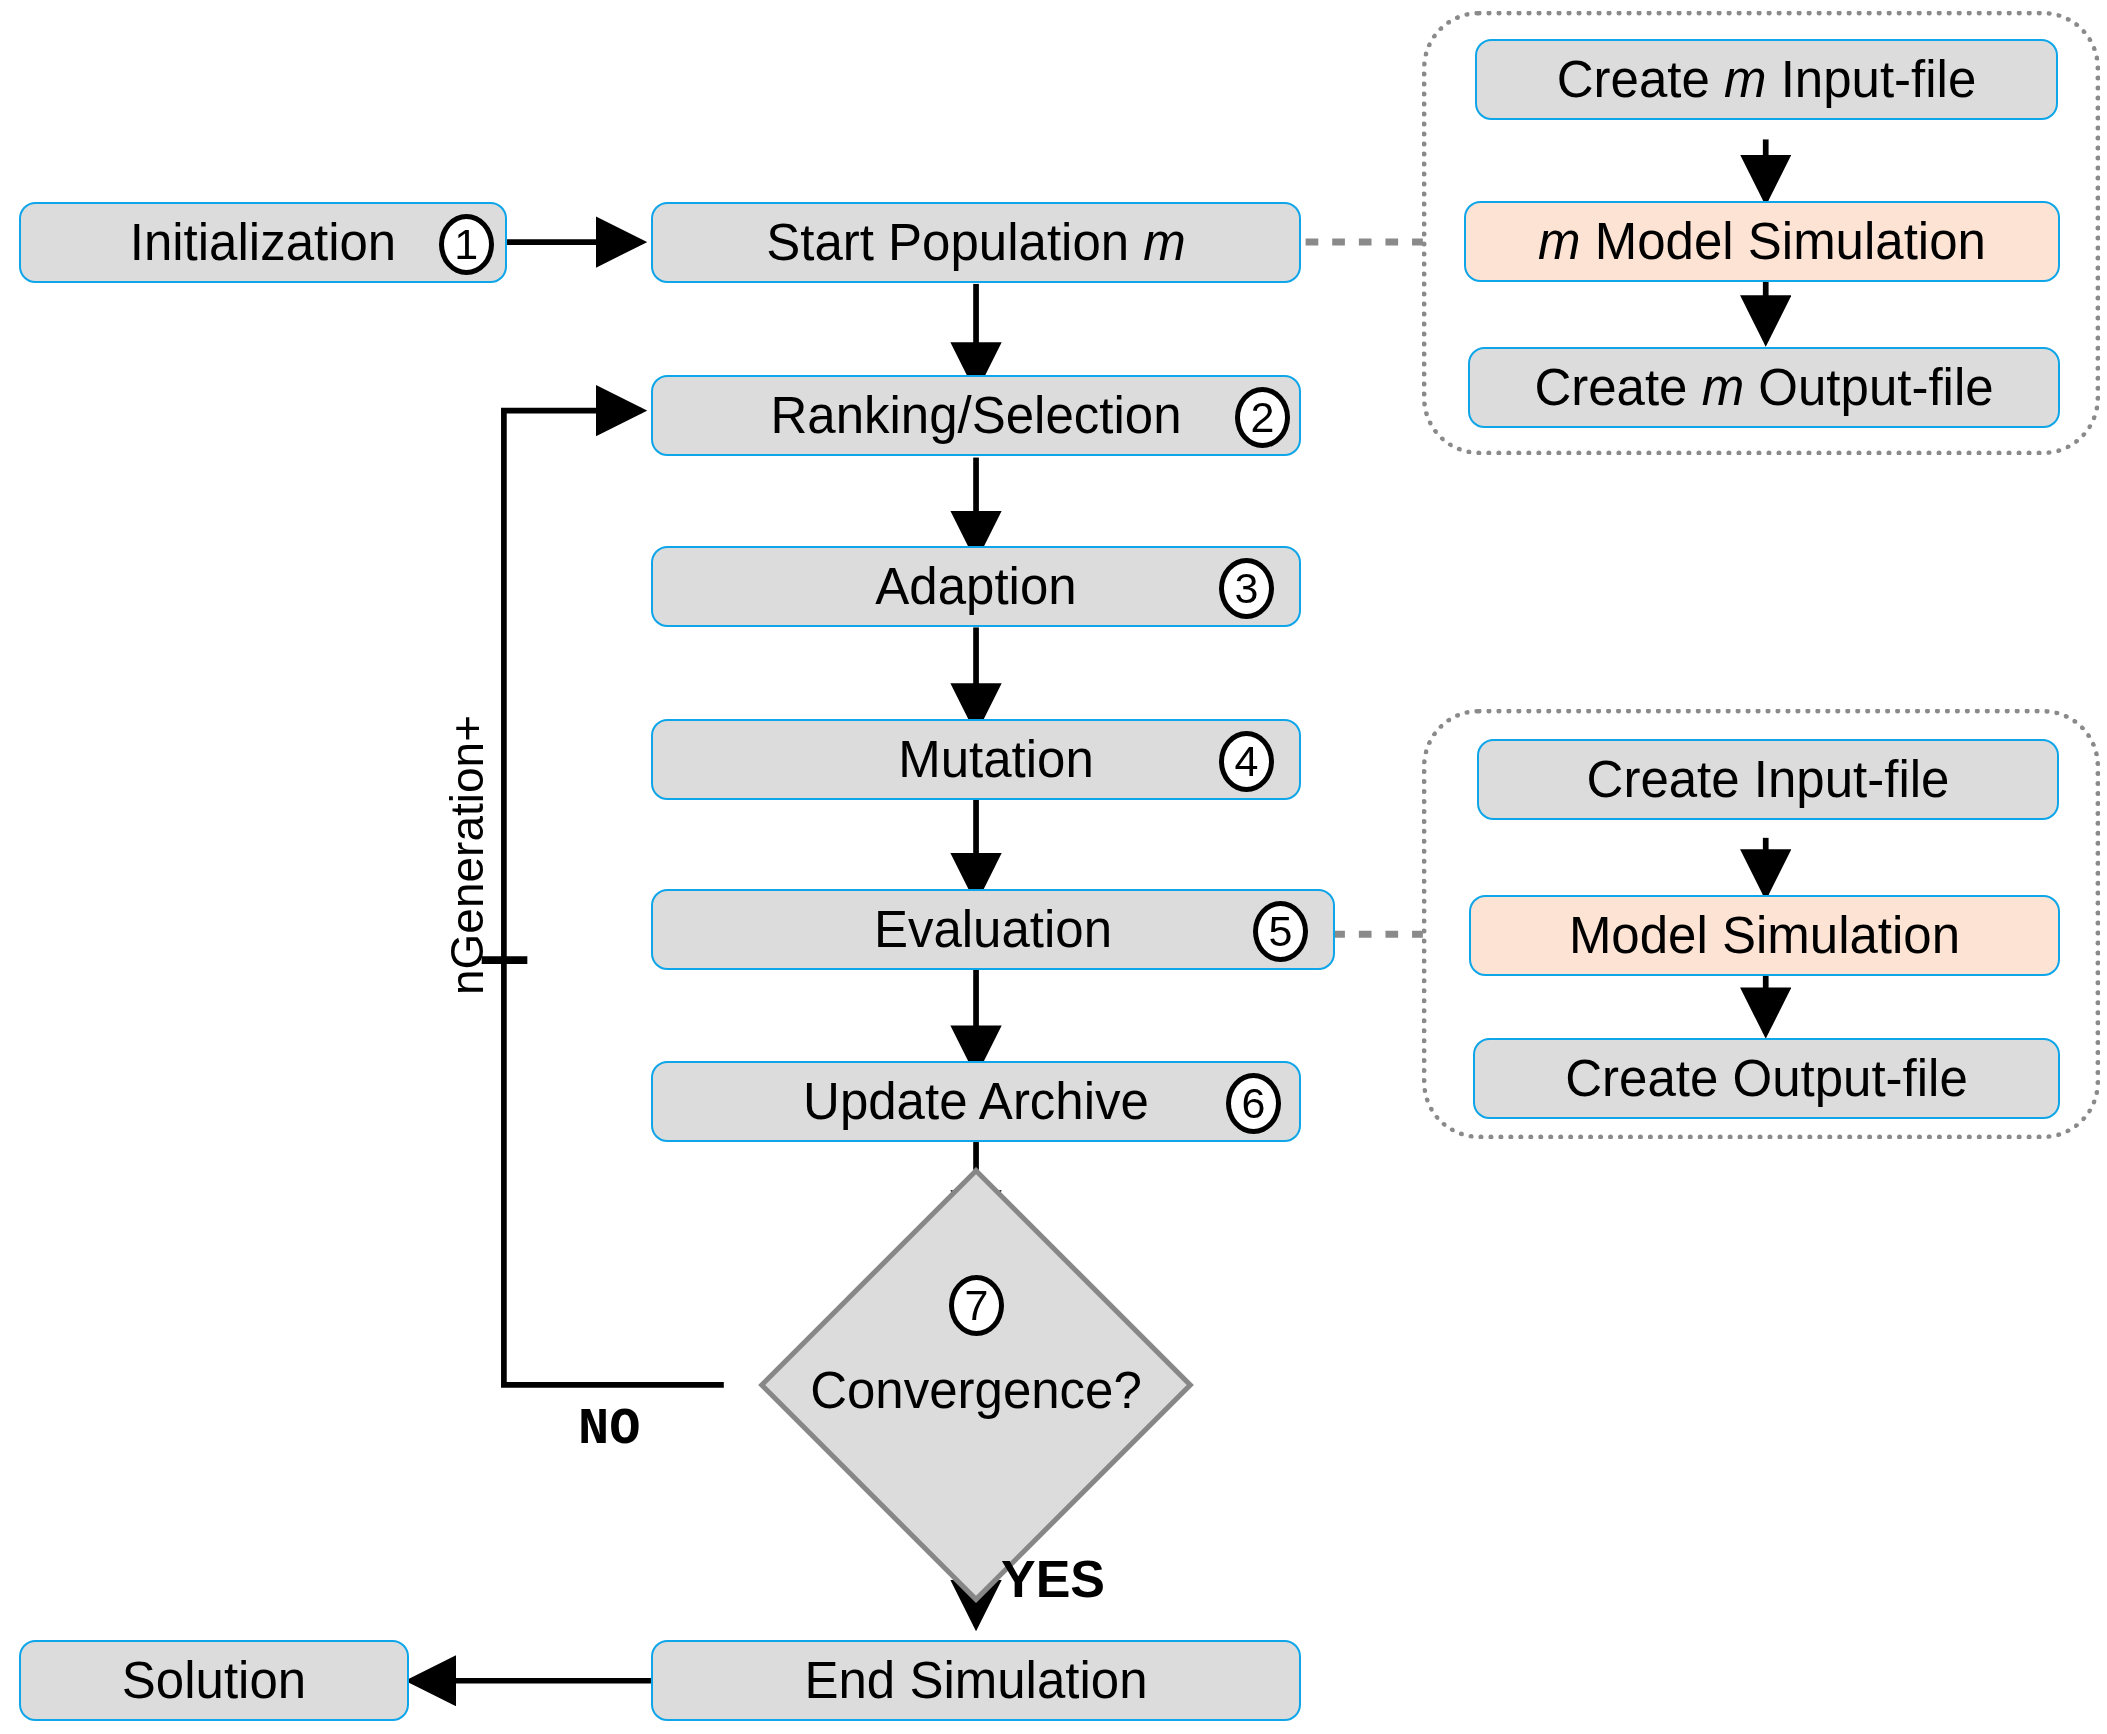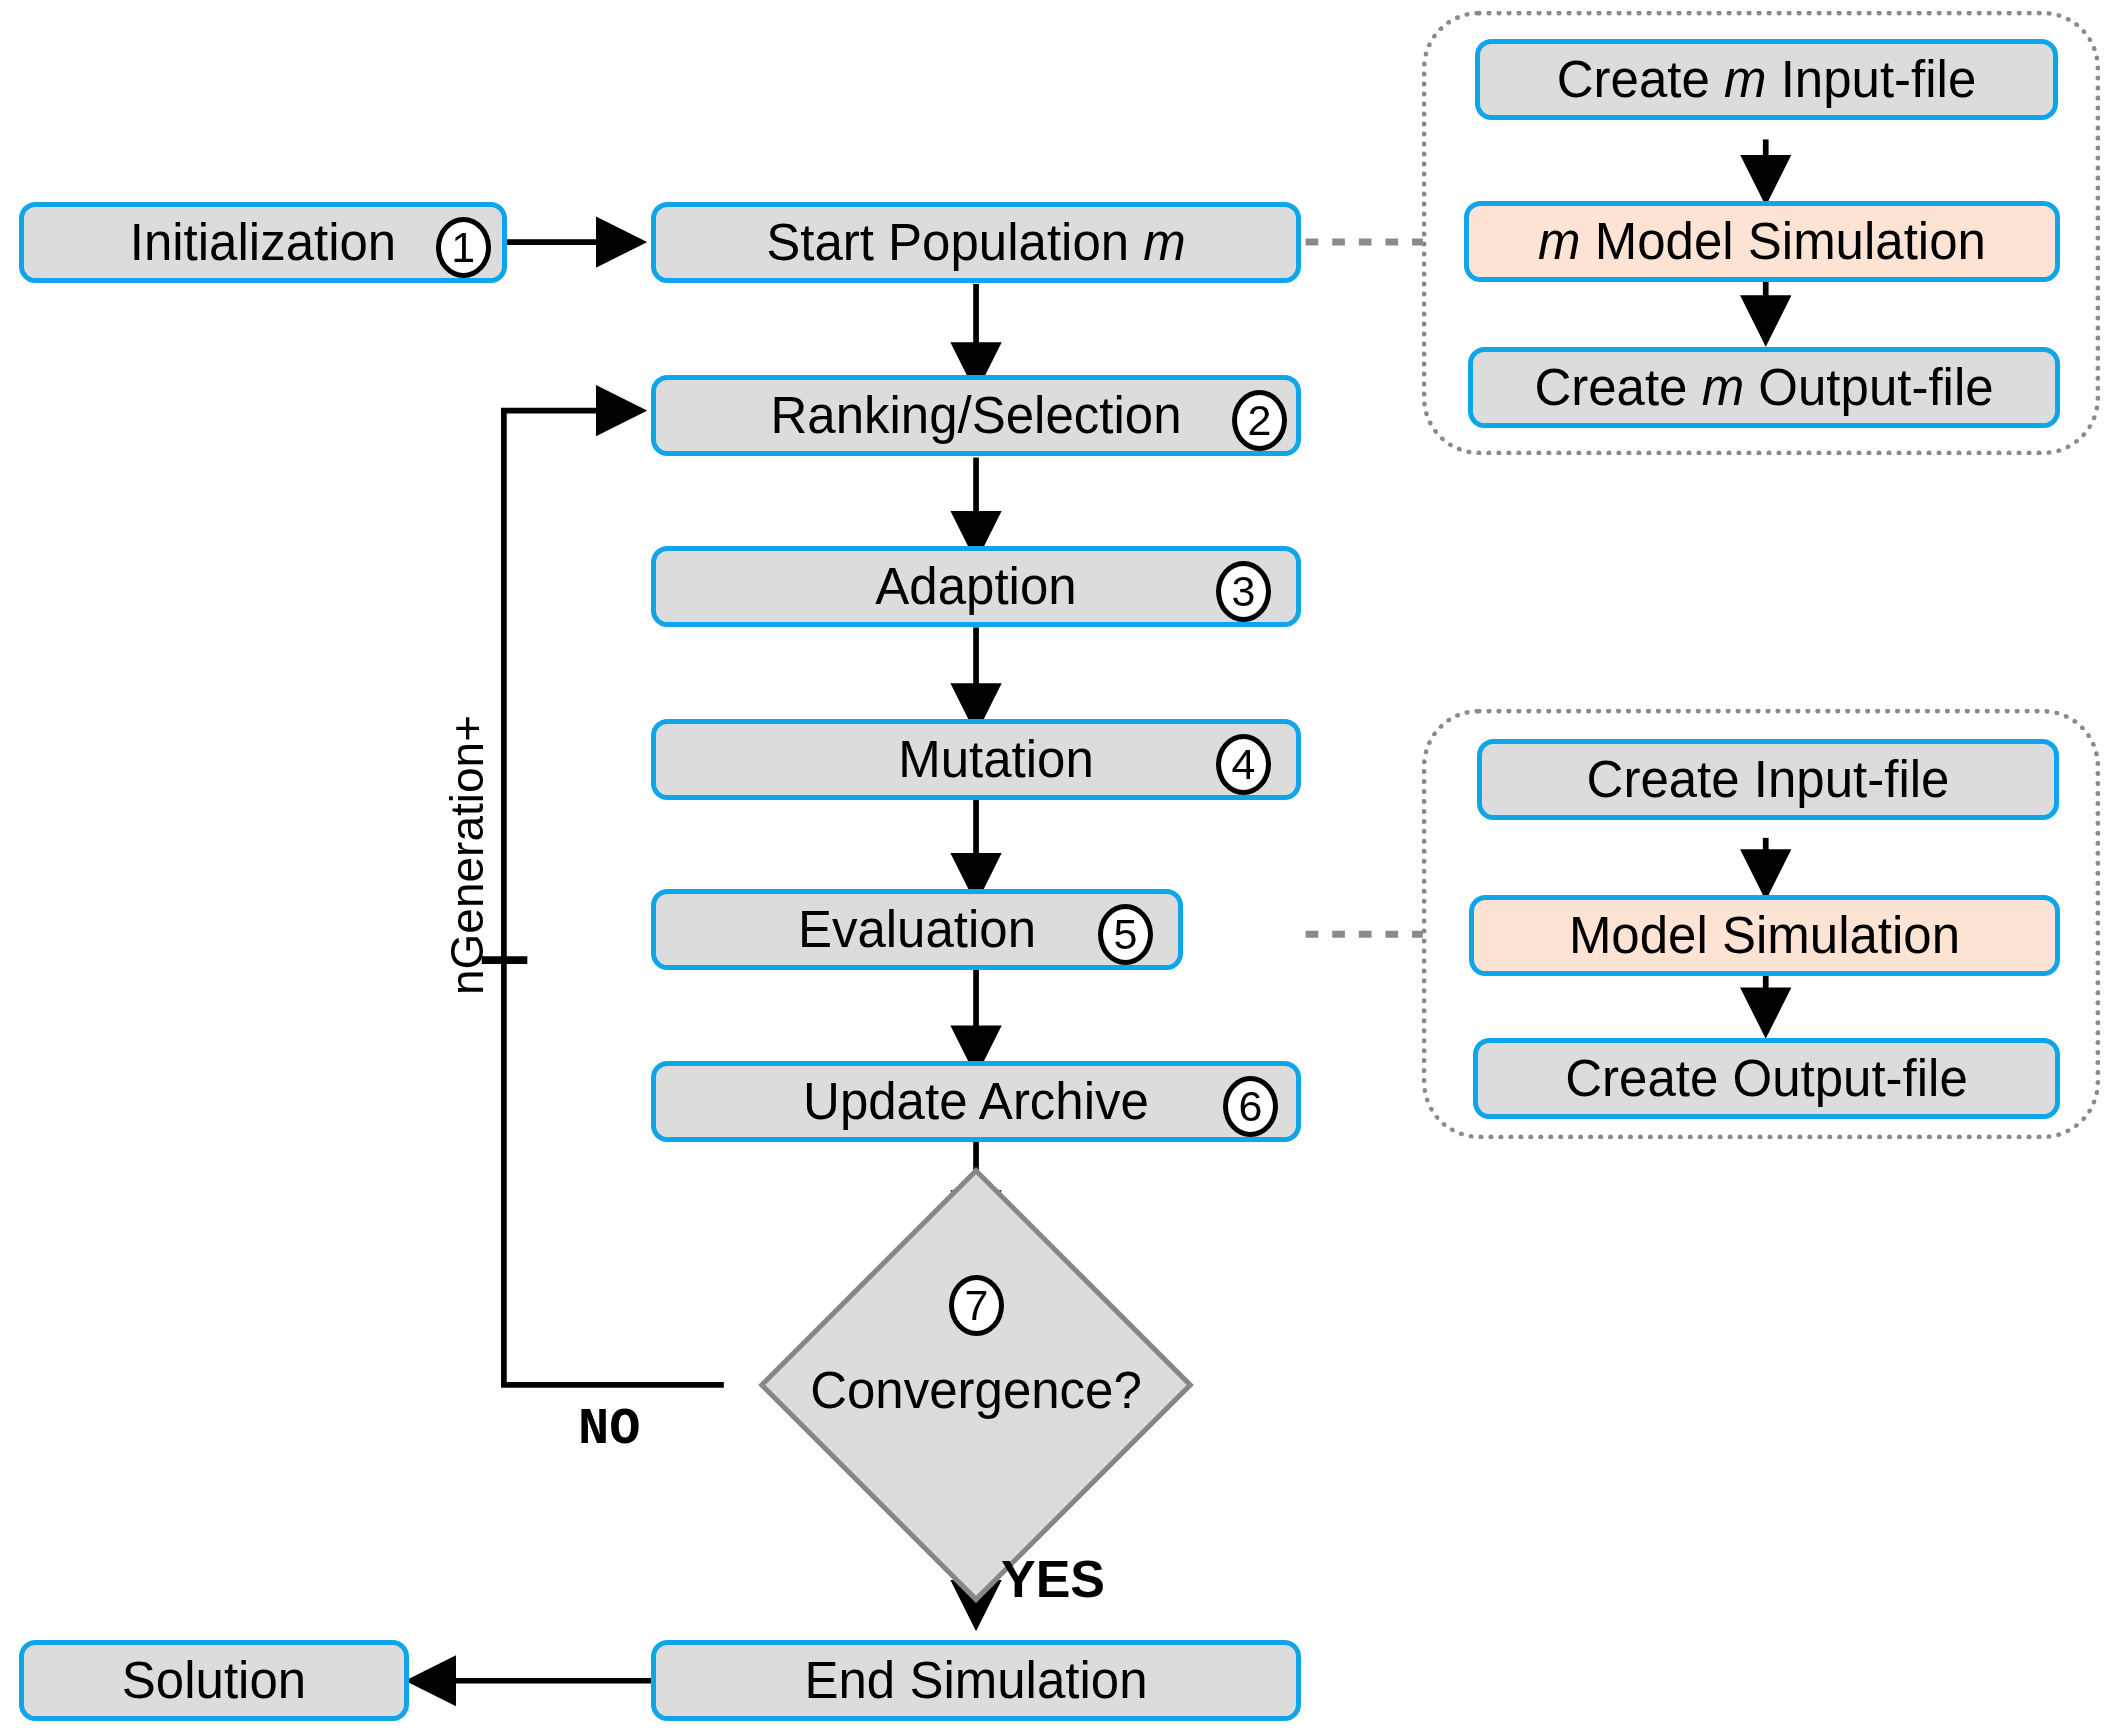--- a/index.html
+++ b/index.html
@@ -24,21 +24,21 @@
     width: 2108px;
     height: 1734px;
     pointer-events: none;
   }
 
   
   .node {
     position: absolute;
     box-sizing: border-box;
     background: #dcdcdc;
-    border: 5px solid #0ea5e9;
+    border: 2px solid #0ea5e9;
     border-radius: 16.5px;
     display: flex;
     align-items: center;
     justify-content: center;
     color: #000000;
     font-size: 51px;
     line-height: 1;
     white-space: nowrap;
   }
   .node.sim {
@@ -188,21 +188,21 @@
   <div class="node badged" style="left:651px; top:546px; width:650px; height:81px;">
     <span class="label">Adaption</span>
     <span class="badge" style="right:25px; top:10px;">3</span>
   </div>
 
   <div class="node badged" style="left:651px; top:719px; width:650px; height:81px;padding-left:40px;">
     <span class="label">Mutation</span>
     <span class="badge" style="right:25px; top:10px;">4</span>
   </div>
 
-  <div class="node badged" style="left:651px; top:889px; width:532px; height:81px;">
+  <div class="node badged" style="left:651px; top:889px; width:684px; height:81px;">
     <span class="label">Evaluation</span>
     <span class="badge" style="right:25px; top:10px;">5</span>
   </div>
 
   <div class="node badged" style="left:651px; top:1061px; width:650px; height:81px;">
     <span class="label">Update Archive</span>
     <span class="badge" style="right:18px; top:10px;">6</span>
   </div>
 
   <div class="diamond" style="left:765px; top:1231px; width:422px; height:308px;">

